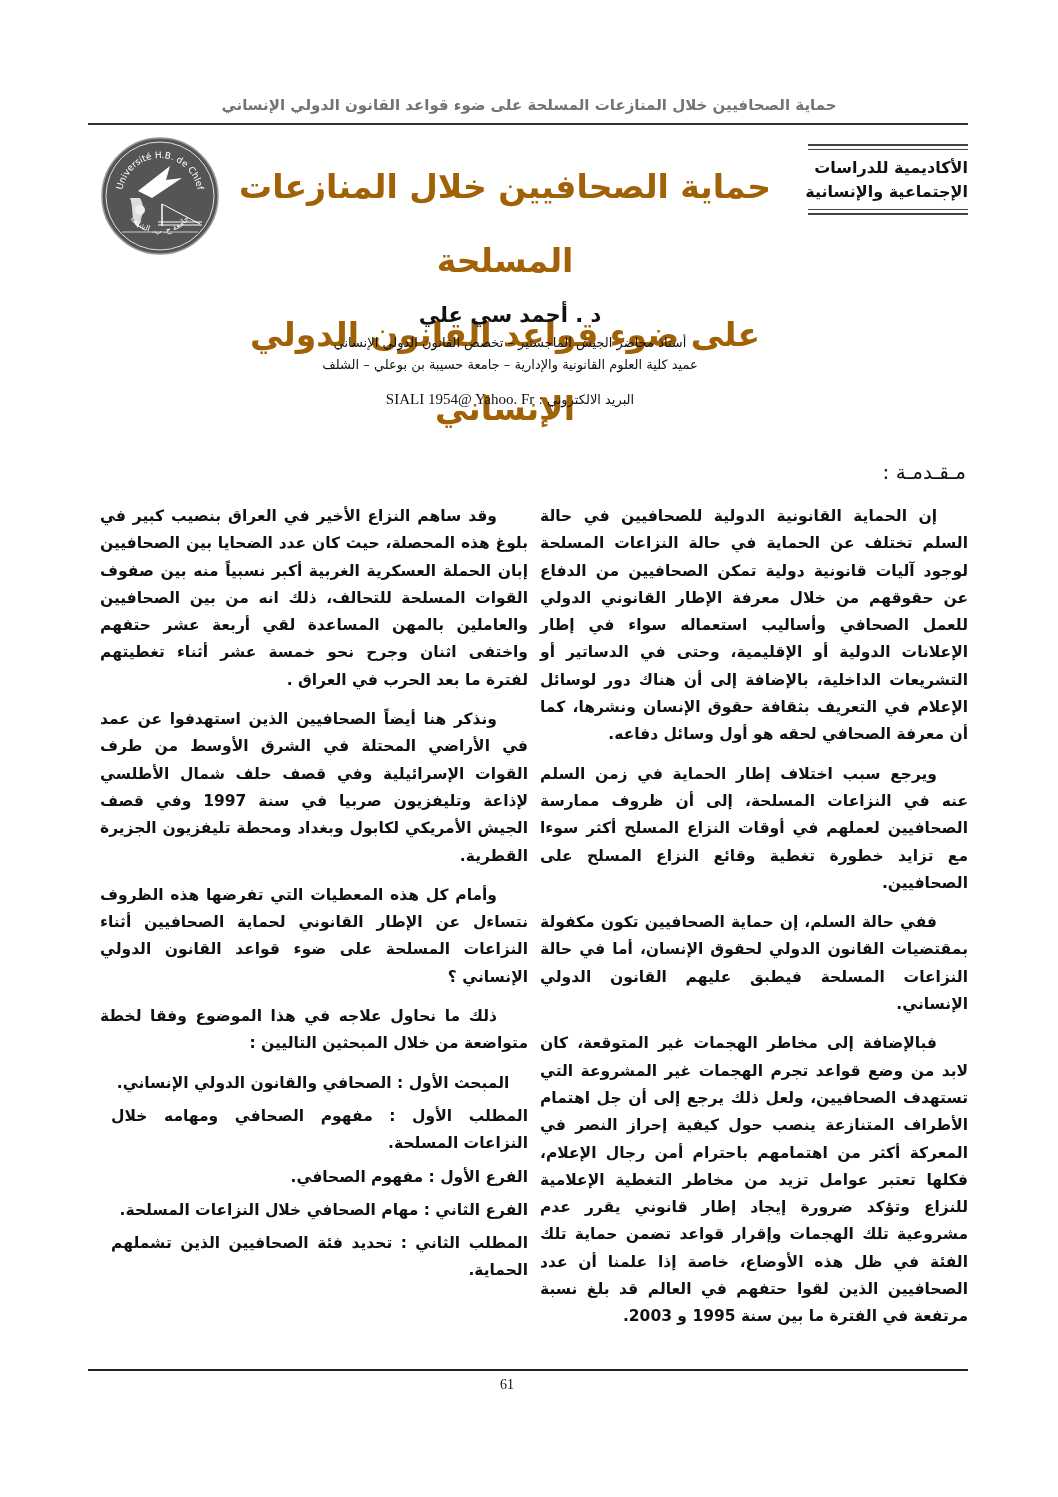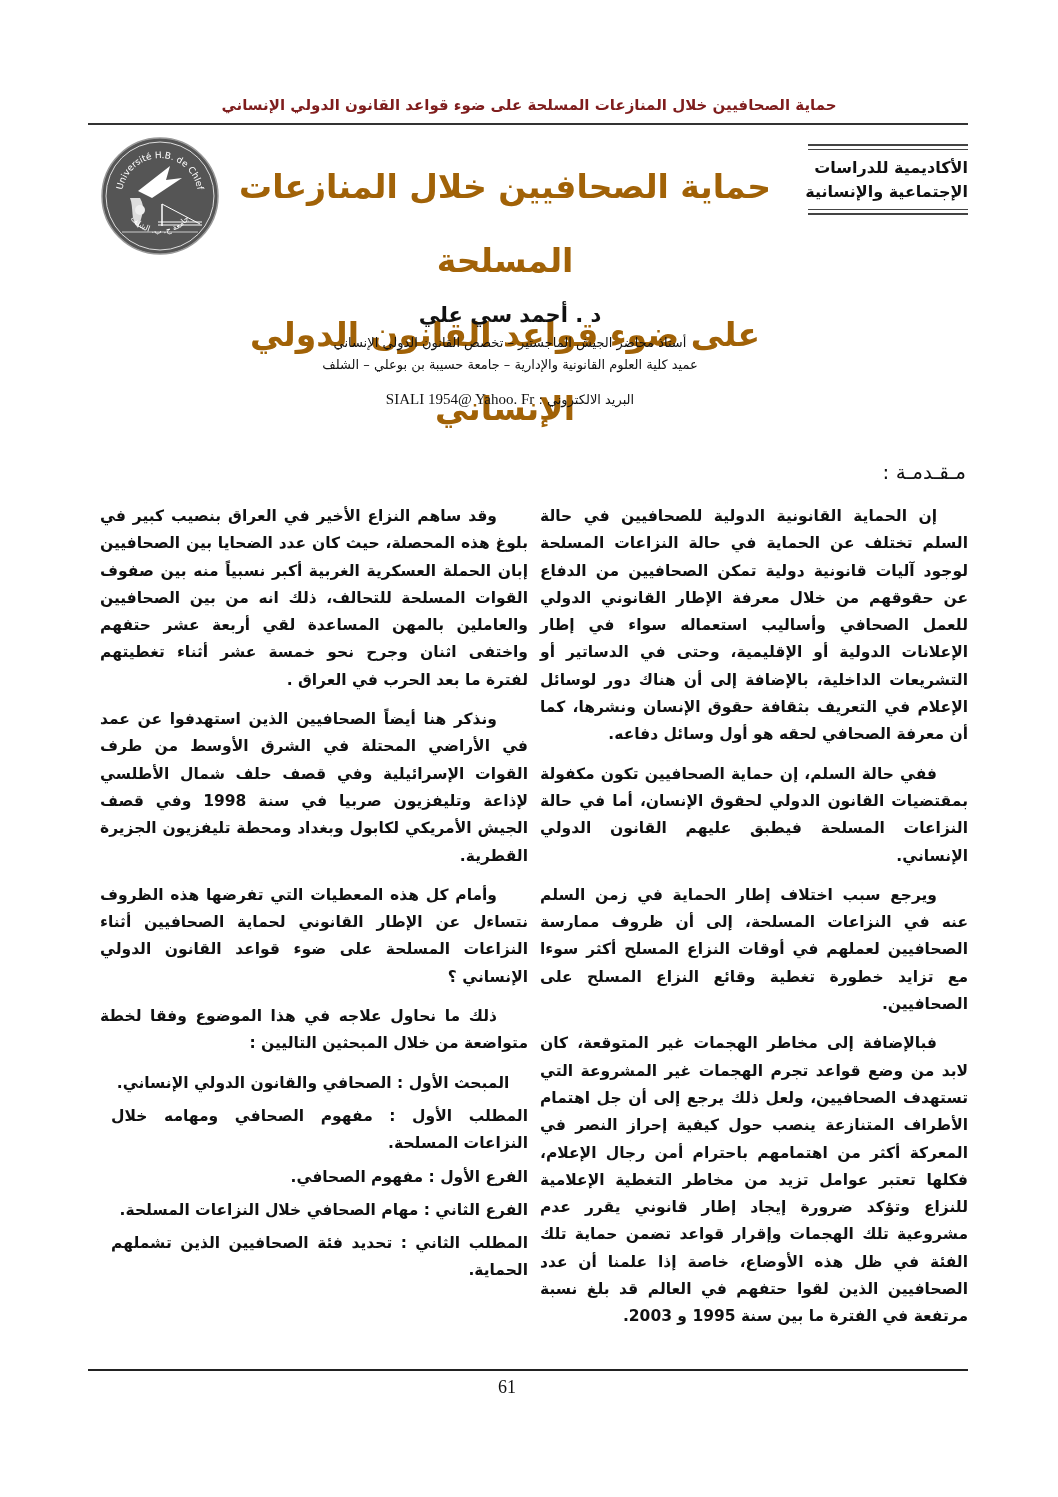--- a/index.html
+++ b/index.html
@@ -2,21 +2,21 @@
 <html lang="ar" dir="rtl"><head>
   <meta charset="utf-8">
   <style>
     html, body { margin: 0; padding: 0; background: #ffffff; }
     body {
       width: 1058px; height: 1497px; position: relative; overflow: hidden;
       font-family: "DejaVu Sans", sans-serif; color: #111;
     }
     .running-header {
       position: absolute; top: 96px; left: 0; width: 1058px;
-      text-align: center; font-size: 15px; font-weight: bold; color: #7f1d1d;
+      text-align: center; font-size: 15px; font-weight: bold; color: #737373;
     }
     .header-rule {
       position: absolute; top: 123px; left: 88px; width: 880px;
       height: 0; border-top: 2px solid #333;
     }
     .journal-box {
       position: absolute; top: 144px; right: 90px; width: 160px;
       text-align: right;
       margin-left: 40px;
     }
@@ -50,21 +50,21 @@
     .col-left { left: 100px; }
     .col p { margin: 0 0 12px 0; text-indent: 2em; }
     .col p.plan { margin: 0 0 6px 11px; text-indent: 0; }
     .col p.plan.main { text-indent: 1.2em; }
     .footer-rule {
       position: absolute; top: 1369px; left: 88px; width: 880px;
       border-top: 2px solid #222;
     }
     .page-number {
       position: absolute; top: 1377px; left: 0; width: 1014px;
-      text-align: center; font-family: "Liberation Serif", serif; font-size: 18px;
+      text-align: center; font-family: "Liberation Serif", serif; font-size: 14px;
     }
   </style>
 </head>
 <body>
 
 <div class="running-header">حماية الصحافيين خلال المنازعات المسلحة على ضوء قواعد القانون الدولي الإنساني</div>
 <div class="header-rule"></div>
 
 <div class="journal-box">
   <div class="rule-top"></div>
@@ -110,28 +110,28 @@
   <div class="email-line">
     <span>البريد الالكتروني :</span>
     <span class="email-value">SIALI 1954@ Yahoo. Fr</span>
   </div>
 </div>
 
 <div class="section-heading">مـقـدمـة :</div>
 
 <div class="col col-right">
   <p>إن الحماية القانونية الدولية للصحافيين في حالة السلم تختلف عن الحماية في حالة النزاعات المسلحة لوجود آليات قانونية دولية تمكن الصحافيين من الدفاع عن حقوقهم من خلال معرفة الإطار القانوني الدولي للعمل الصحافي وأساليب استعماله سواء في إطار الإعلانات الدولية أو الإقليمية، وحتى في الدساتير أو التشريعات الداخلية، بالإضافة إلى أن هناك دور لوسائل الإعلام في التعريف بثقافة حقوق الإنسان ونشرها، كما أن معرفة الصحافي لحقه هو أول وسائل دفاعه.</p>
+  <p>ويرجع سبب اختلاف إطار الحماية في زمن السلم عنه في النزاعات المسلحة، إلى أن ظروف ممارسة الصحافيين لعملهم في أوقات النزاع المسلح أكثر سوءا مع تزايد خطورة تغطية وقائع النزاع المسلح على الصحافيين.</p>
   <p>ففي حالة السلم، إن حماية الصحافيين تكون مكفولة بمقتضيات القانون الدولي لحقوق الإنسان، أما في حالة النزاعات المسلحة فيطبق عليهم القانون الدولي الإنساني.</p>
-  <p>ويرجع سبب اختلاف إطار الحماية في زمن السلم عنه في النزاعات المسلحة، إلى أن ظروف ممارسة الصحافيين لعملهم في أوقات النزاع المسلح أكثر سوءا مع تزايد خطورة تغطية وقائع النزاع المسلح على الصحافيين.</p>
   <p>فبالإضافة إلى مخاطر الهجمات غير المتوقعة، كان لابد من وضع قواعد تجرم الهجمات غير المشروعة التي تستهدف الصحافيين، ولعل ذلك يرجع إلى أن جل اهتمام الأطراف المتنازعة ينصب حول كيفية إحراز النصر في المعركة أكثر من اهتمامهم باحترام أمن رجال الإعلام، فكلها تعتبر عوامل تزيد من مخاطر التغطية الإعلامية للنزاع وتؤكد ضرورة إيجاد إطار قانوني يقرر عدم مشروعية تلك الهجمات وإقرار قواعد تضمن حماية تلك الفئة في ظل هذه الأوضاع، خاصة إذا علمنا أن عدد الصحافيين الذين لقوا حتفهم في العالم قد بلغ نسبة مرتفعة في الفترة ما بين سنة 1995 و 2003.</p>
 </div>
 
 <div class="col col-left">
   <p>وقد ساهم النزاع الأخير في العراق بنصيب كبير في بلوغ هذه المحصلة، حيث كان عدد الضحايا بين الصحافيين إبان الحملة العسكرية الغربية أكبر نسبياً منه بين صفوف القوات المسلحة للتحالف، ذلك انه من بين الصحافيين والعاملين بالمهن المساعدة لقي أربعة عشر حتفهم واختفى اثنان وجرح نحو خمسة عشر أثناء تغطيتهم لفترة ما بعد الحرب في العراق .</p>
-  <p>ونذكر هنا أيضاً الصحافيين الذين استهدفوا عن عمد في الأراضي المحتلة في الشرق الأوسط من طرف القوات الإسرائيلية وفي قصف حلف شمال الأطلسي لإذاعة وتليفزيون صربيا في سنة 1998 وفي قصف الجيش الأمريكي لكابول وبغداد ومحطة تليفزيون الجزيرة القطرية.</p>
+  <p>ونذكر هنا أيضاً الصحافيين الذين استهدفوا عن عمد في الأراضي المحتلة في الشرق الأوسط من طرف القوات الإسرائيلية وفي قصف حلف شمال الأطلسي لإذاعة وتليفزيون صربيا في سنة 1997 وفي قصف الجيش الأمريكي لكابول وبغداد ومحطة تليفزيون الجزيرة القطرية.</p>
   <p>وأمام كل هذه المعطيات التي تفرضها هذه الظروف نتساءل عن الإطار القانوني لحماية الصحافيين أثناء النزاعات المسلحة على ضوء قواعد القانون الدولي الإنساني ؟</p>
   <p>ذلك ما نحاول علاجه في هذا الموضوع وفقا لخطة متواضعة من خلال المبحثين التاليين :</p>
   <p class="plan main">المبحث الأول : الصحافي والقانون الدولي الإنساني.</p>
   <p class="plan">المطلب الأول : مفهوم الصحافي ومهامه خلال النزاعات المسلحة.</p>
   <p class="plan">الفرع الأول : مفهوم الصحافي.</p>
   <p class="plan">الفرع الثاني : مهام الصحافي خلال النزاعات المسلحة.</p>
   <p class="plan">المطلب الثاني : تحديد فئة الصحافيين الذين تشملهم الحماية.</p>
 </div>
 
 <div class="footer-rule"></div>

